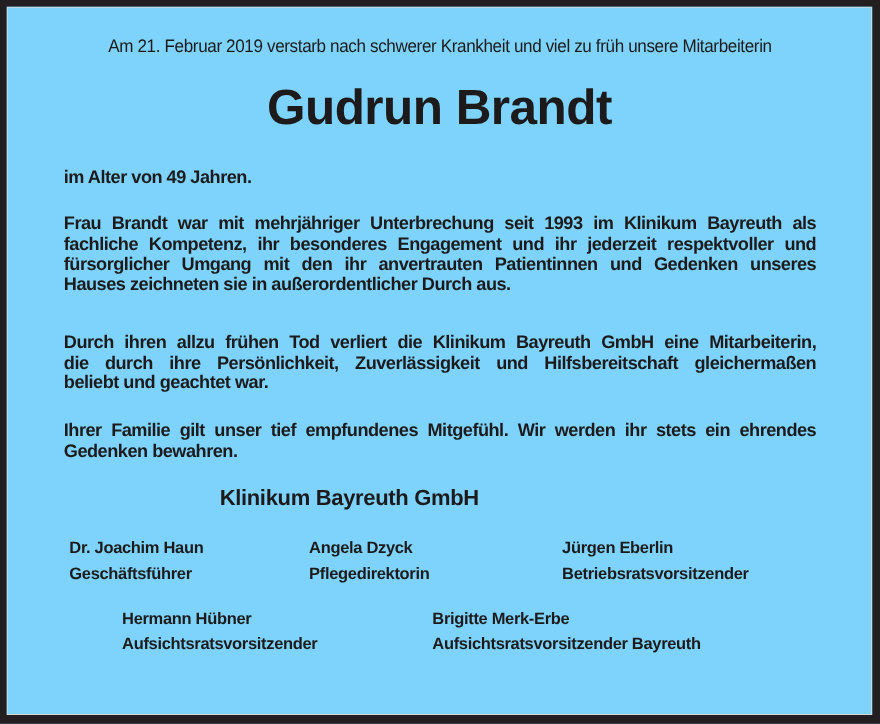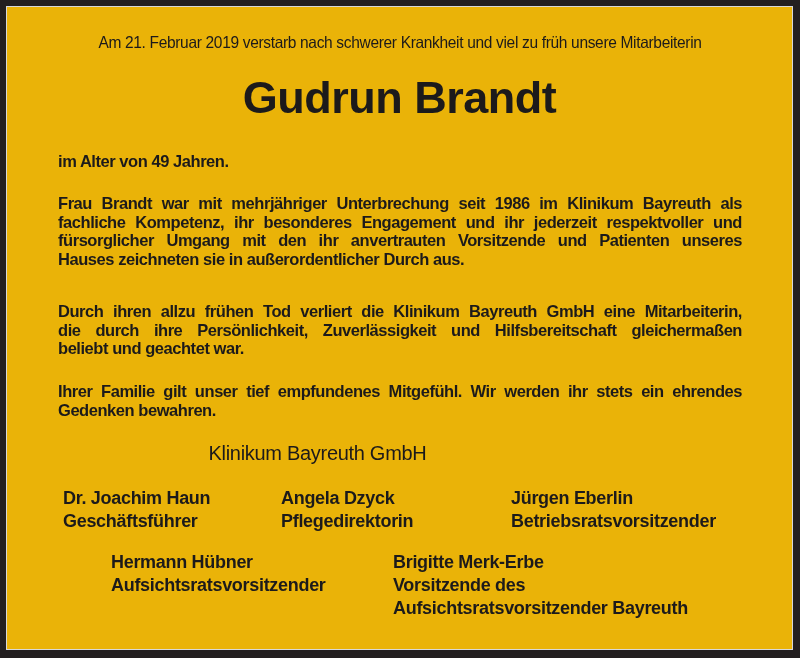--- a/index.html
+++ b/index.html
@@ -14,21 +14,21 @@
       overflow: hidden;
       font-family: "Liberation Sans", sans-serif;
       color: #1c1a1b;
     }
     .page {
       position: absolute;
       left: 6px;
       top: 6px;
       width: 787px;
       height: 644px;
-      background: #eab308;
+      background: #7dd3fc;
       box-shadow: inset 0 0 0 1px #d8d8d8;
     }
     .txt {
       position: absolute;
       white-space: nowrap;
     }
     .intro {
       left: 52px;
       top: 27px;
       width: 684px;
@@ -71,26 +71,26 @@
     }
     .p1 .ln.last, .p2 .ln.last, .p3 .ln.last {
       text-align-last: left;
     }
     .company {
       left: 0;
       top: 436px;
       width: 623px;
       text-align: center;
       font-size: 20px;
-      font-weight: normal;
+      font-weight: bold;
       letter-spacing: -0.3px;
     }
     .sig {
       position: absolute;
-      font-size: 18px;
+      font-size: 15px;
       font-weight: bold;
       line-height: 23px;
       letter-spacing: -0.3px;
       white-space: nowrap;
     }
     .sig span { display: block; }
     .sig1 { left: 57px; top: 481px; }
     .sig2 { left: 275px; top: 481px; }
     .sig3 { left: 505px; top: 481px; }
     .sig4 { left: 105px; top: 545px; }
@@ -101,23 +101,23 @@
 
 <div class="page">
 
   <div class="txt intro">Am 21. Februar 2019 verstarb nach schwerer Krankheit und viel zu früh unsere Mitarbeiterin</div>
 
   <div class="txt name">Gudrun Brandt</div>
 
   <div class="body-text age">im Alter von 49 Jahren.</div>
 
   <div class="body-text p1">
-    <span class="ln">Frau Brandt war mit mehrjähriger Unterbrechung seit 1986 im Klinikum Bayreuth als</span>
+    <span class="ln">Frau Brandt war mit mehrjähriger Unterbrechung seit 1993 im Klinikum Bayreuth als</span>
     <span class="ln">fachliche Kompetenz, ihr besonderes Engagement und ihr jederzeit respektvoller und</span>
-    <span class="ln">fürsorglicher Umgang mit den ihr anvertrauten Vorsitzende und Patienten unseres</span>
+    <span class="ln">fürsorglicher Umgang mit den ihr anvertrauten Patientinnen und Gedenken unseres</span>
     <span class="ln last">Hauses zeichneten sie in außerordentlicher Durch aus.</span>
   </div>
 
   <div class="body-text p2">
     <span class="ln">Durch ihren allzu frühen Tod verliert die Klinikum Bayreuth GmbH eine Mitarbeiterin,</span>
     <span class="ln">die durch ihre Persönlichkeit, Zuverlässigkeit und Hilfsbereitschaft gleichermaßen</span>
     <span class="ln last">beliebt und geachtet war.</span>
   </div>
 
   <div class="body-text p3">
@@ -142,17 +142,16 @@
     <span>Betriebsratsvorsitzender</span>
   </div>
 
   <div class="sig sig4">
     <span>Hermann Hübner</span>
     <span>Aufsichtsratsvorsitzender</span>
   </div>
 
   <div class="sig sig5">
     <span>Brigitte Merk-Erbe</span>
-    <span>Vorsitzende des</span>
     <span>Aufsichtsratsvorsitzender Bayreuth</span>
   </div>
 
 </div>
 
 </body></html>

